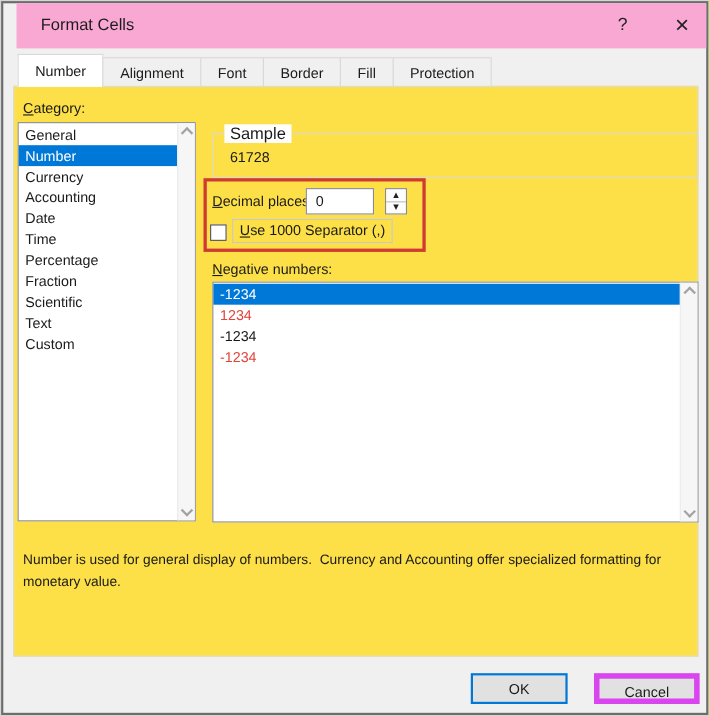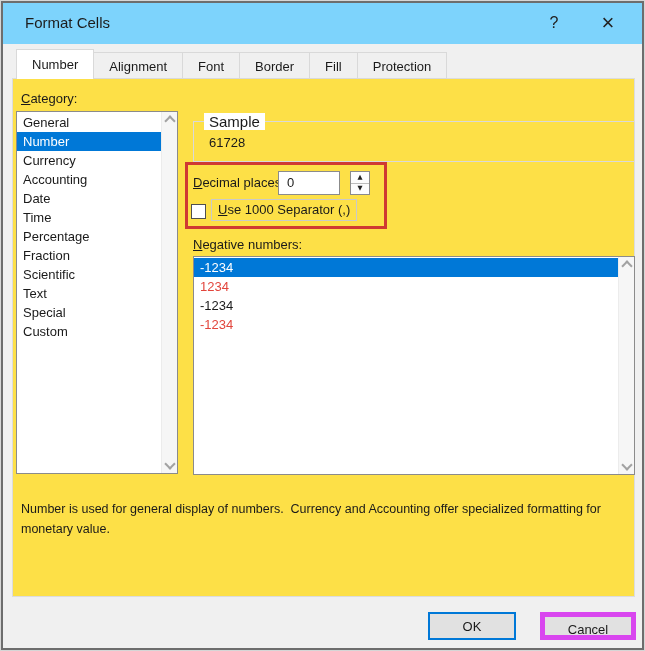--- a/index.html
+++ b/index.html
@@ -9,21 +9,21 @@
     font-family:"Liberation Sans", sans-serif;
     color:#1a1a1a;
     -webkit-font-smoothing:antialiased;
     overflow:hidden;
   }
   .dialog {
     position:absolute; left:1px; top:1px; width:643px; height:649px;
     box-sizing:border-box; border:2px solid #6d6d6d; background:#f0f0f0;
   }
   
-  .titlebar { position:absolute; left:0; top:0; right:0; height:41px; background:#7dd3fc; }
+  .titlebar { position:absolute; left:12px; top:0; right:0; height:41px; background:#f9a8d4; }
   .title { position:absolute; left:22px; top:0; line-height:40px; font-size:15px; color:#1c1c1c; }
   .tb-btn { position:absolute; top:0; height:40px; width:34px; text-align:center; line-height:40px; color:#222; cursor:pointer; }
   .help-btn { left:534px; font-size:16px; }
   .close-btn { left:588px; font-size:22px; font-weight:300; }
   
   .tabs { position:absolute; left:13px; top:46px; height:30px; display:flex; align-items:flex-end; z-index:3; }
   .tab {
     height:27px; line-height:27px; padding:0 15px; font-size:13px;
     background:#f0f0f0; border:1px solid #d9d9d9; margin-left:-1px;
     box-sizing:border-box; cursor:pointer; white-space:nowrap;
@@ -140,21 +140,20 @@
         <div class="list-item">General</div>
         <div class="list-item sel">Number</div>
         <div class="list-item">Currency</div>
         <div class="list-item">Accounting</div>
         <div class="list-item">Date</div>
         <div class="list-item">Time</div>
         <div class="list-item">Percentage</div>
         <div class="list-item">Fraction</div>
         <div class="list-item">Scientific</div>
         <div class="list-item">Text</div>
-        <div class="list-item">Special</div>
         <div class="list-item">Custom</div>
       </div>
       <div class="sbar">
         <div class="chev up"></div>
         <div class="chev down"></div>
       </div>
     </div>
 
     <div class="groupbox">
       <div class="groupbox-legend">Sample</div>

